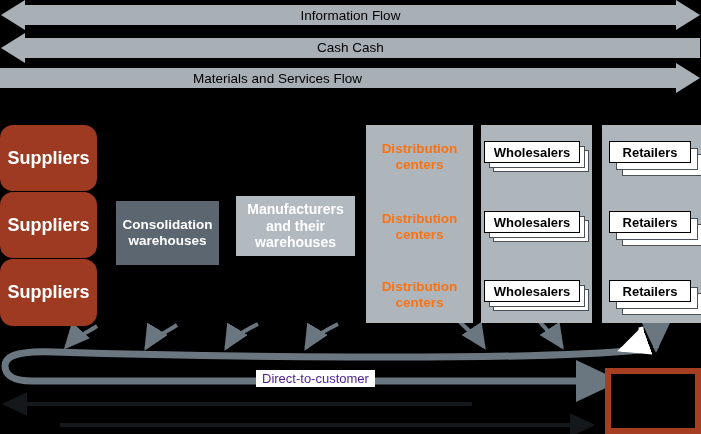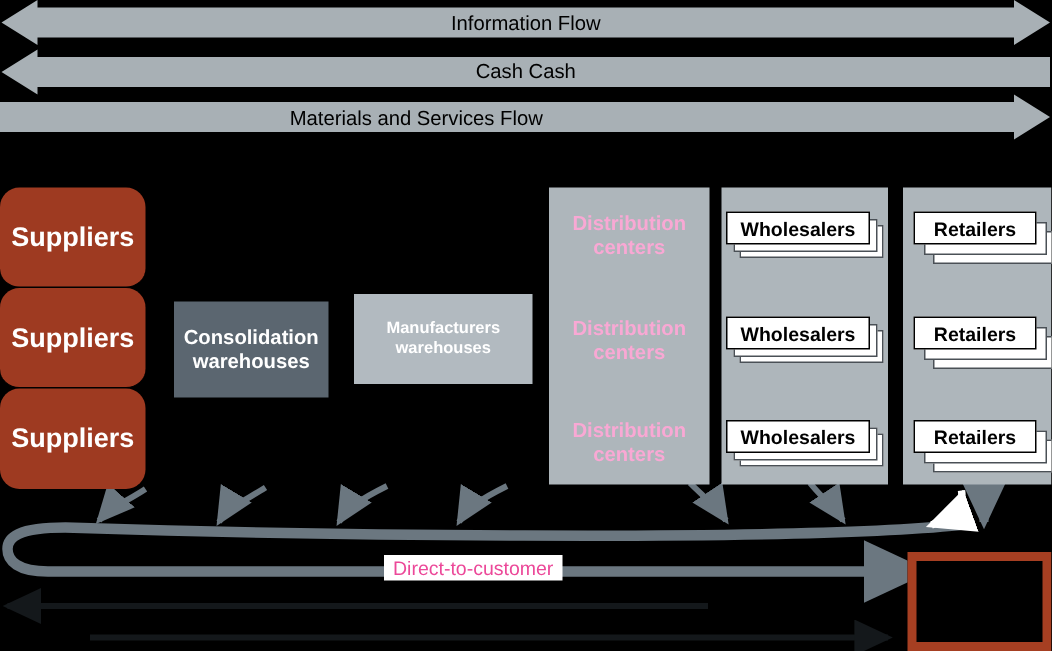--- a/index.html
+++ b/index.html
@@ -8,33 +8,33 @@
   #stage{position:absolute;inset:0;width:701px;height:434px;}
   .flowlabel{position:absolute;color:#000;font-weight:normal;font-size:13.5px;
              text-align:center;white-space:nowrap;}
   .box{position:absolute;display:flex;align-items:center;justify-content:center;
        text-align:center;box-sizing:border-box;}
   .supplier{background:#9E3A21;color:#fff;font-weight:bold;font-size:18px;
             border-bottom:1.5px solid #000;border-radius:13px;}
   .supplier.last{border-bottom:none;}
   .consol{background:#5B6670;color:#fff;font-weight:bold;font-size:13.5px;
           line-height:1.18;}
-  .manu{background:#B2BAC0;color:#fff;font-weight:bold;font-size:11px;
+  .manu{background:#B2BAC0;color:#fff;font-weight:bold;font-size:14px;
         line-height:1.18;}
   .col{position:absolute;background:#AEB6BB;}
-  .dc{position:absolute;color:#f9a8d4;font-weight:bold;font-size:13.5px;
+  .dc{position:absolute;color:#f97316;font-weight:bold;font-size:13.5px;
       text-align:center;line-height:1.18;width:100%;}
   .stackbox{position:absolute;}
   .stackbox .layer{position:absolute;background:#fff;border:1.4px solid #4a5056;
                    box-sizing:border-box;}
   .stackbox .front{position:absolute;background:#fff;border:1.6px solid #000;
                    box-sizing:border-box;display:flex;align-items:center;
                    justify-content:center;color:#000;font-weight:bold;font-size:13px;
                    white-space:nowrap;}
-  .d2c-label{position:absolute;background:#fff;color:#ec4899;font-size:13px;
+  .d2c-label{position:absolute;background:#fff;color:#4c1d95;font-size:13px;
              padding:1px 6px;white-space:nowrap;}
   .endbox{position:absolute;border:6px solid #A63F22;background:#000;box-sizing:border-box;}
 </style>
 </head>
 <body>
 
 <div id="stage">
 
   <svg width="701" height="434" style="position:absolute;left:0;top:0;">
     <defs>
@@ -134,20 +134,21 @@
   <div class="box consol" style="left:116px;top:201px;width:103px;height:64px;">
     <div>
       <div>Consolidation</div>
       <div>warehouses</div>
     </div>
   </div>
 
   <div class="box manu" style="left:236px;top:196px;width:119px;height:60px;">
     <div>
       <div>Manufacturers</div>
+      <div>and their</div>
       <div>warehouses</div>
     </div>
   </div>
 
   <div class="col" style="left:366px;top:125px;width:107px;height:198px;"></div>
   <div class="dc" style="left:366px;top:141px;width:107px;">
     <div>Distribution</div>
     <div>centers</div>
   </div>
   <div class="dc" style="left:366px;top:211px;width:107px;">

